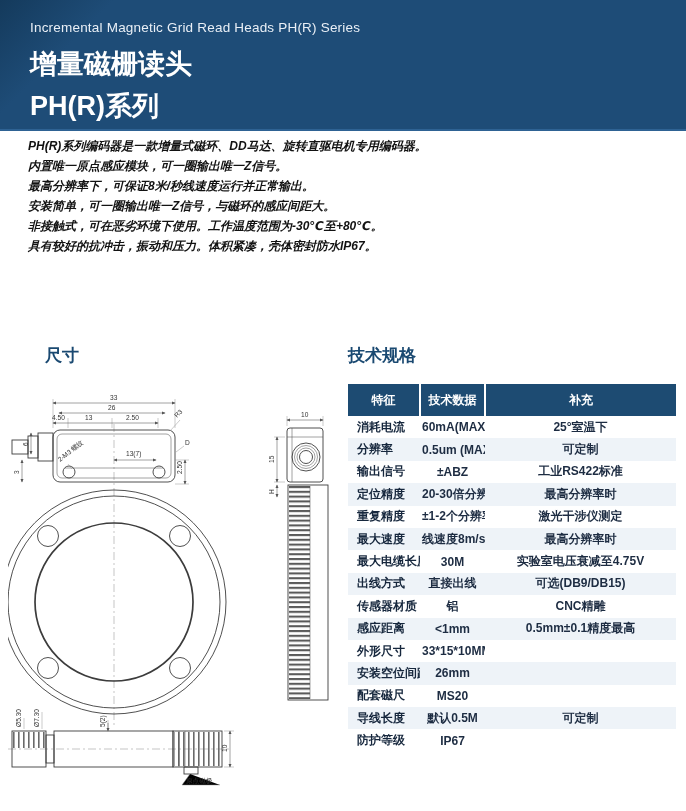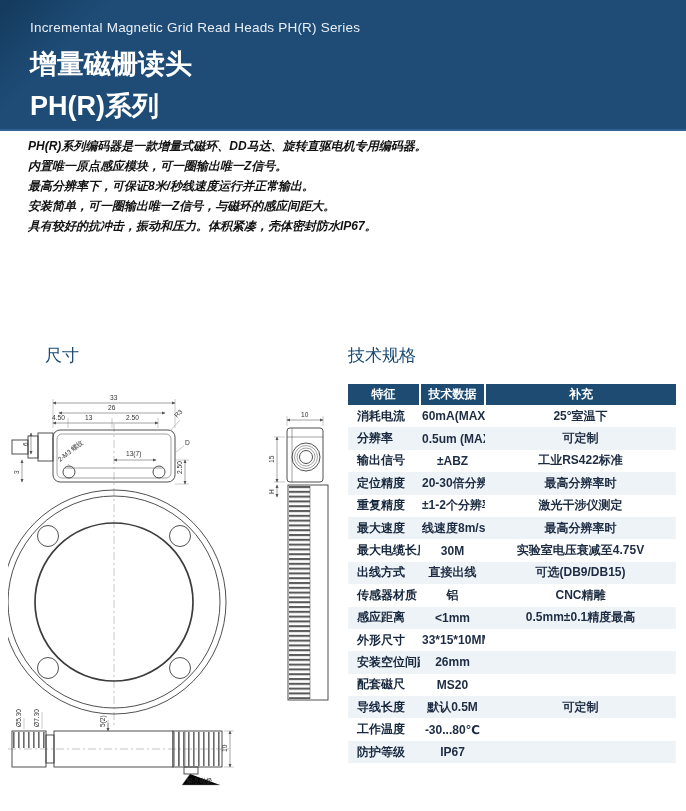--- a/index.html
+++ b/index.html
@@ -13,60 +13,61 @@
        padding:20px 0 0 30px;}
   .hdr-sub{font-size:13.5px;font-weight:400;color:#e9eff6;letter-spacing:.2px;}
   .hdr-title{font-size:27px;font-weight:700;line-height:42px;margin-top:8px;}
 
   
   .desc{position:absolute;left:28px;top:140px;width:630px;}
   .desc p{margin:0 0 6.5px 0;font-size:12px;line-height:13.5px;
           color:#121212;font-weight:600;font-style:italic;}
 
   
-  .sec-title{position:absolute;font-size:17px;font-weight:400;color:#1a4971;margin:0;}
+  .sec-title{position:absolute;font-size:17px;font-weight:700;color:#1a4971;margin:0;}
   #dims-title{left:45px;top:344px;}
   #specs-title{left:348px;top:344px;}
 
   
   #drawings{position:absolute;left:8px;top:390px;}
   .ol{fill:none;stroke:#3c3c3c;stroke-width:.9;}
   .ol2{fill:none;stroke:#3c3c3c;stroke-width:1.7;}
   .thin{fill:none;stroke:#555;stroke-width:.55;}
   .dim{stroke:#555;stroke-width:.55;fill:none;
        marker-start:url(#arr);marker-end:url(#arr);}
   .ext{stroke:#8a8a8a;stroke-width:.45;}
   .cl{stroke:#8a8a8a;stroke-width:.5;stroke-dasharray:8 3 2 3;fill:none;}
   .lbl{fill:#333;font-size:6.6px;font-family:"Liberation Sans",sans-serif;}
 
   
   #specs-table{position:absolute;left:348px;top:384px;width:328px;
                border-collapse:collapse;table-layout:fixed;}
   #specs-table th{background:#1d4b72;color:#fff;font-size:12px;font-weight:700;
-                  height:21px;padding:0;border-left:2px solid #fff;}
+                  height:32px;padding:0;border-left:2px solid #fff;}
   #specs-table th:first-child{border-left:none;}
   #specs-table td{font-size:12px;color:#1d2c42;font-weight:600;text-align:center;
                   height:22.4px;padding:0 2px;white-space:nowrap;overflow:hidden;}
   #specs-table td:first-child{text-align:left;padding-left:9px;color:#16273d;}
   #specs-table tbody tr:nth-child(even){background:#eef3f8;}
 </style>
 </head>
 <body>
 
 <div class="hdr">
   <div class="hdr-sub">Incremental Magnetic Grid Read Heads PH(R) Series</div>
   <div class="hdr-title">增量磁栅读头</div>
   <div class="hdr-title" style="margin-top:0;">PH(R)系列</div>
 </div>
 
 <div class="desc">
     <p>PH(R)系列编码器是一款增量式磁环、DD马达、旋转直驱电机专用编码器。</p>
     <p>内置唯一原点感应模块，可一圈输出唯一Z信号。</p>
     <p>最高分辨率下，可保证8米/秒线速度运行并正常输出。</p>
     <p>安装简单，可一圈输出唯一Z信号，与磁环的感应间距大。</p>
+    <p>非接触式，可在恶劣环境下使用。工作温度范围为-30℃至+80℃。</p>
     <p>具有较好的抗冲击，振动和压力。体积紧凑，壳体密封防水IP67。</p>
   </div>
 
 <h2 class="sec-title" id="dims-title">尺寸</h2>
 <h2 class="sec-title" id="specs-title">技术规格</h2>
 
 <svg id="drawings" width="332" height="421" viewBox="0 0 332 421">
   <defs>
     <marker id="arr" orient="auto-start-reverse" markerWidth="7" markerHeight="6" refX="6" refY="3">
       <path d="M0,0L7,3L0,6z" fill="#555"></path>
@@ -271,23 +272,18 @@
         <td>配套磁尺</td>
         <td>MS20</td>
         <td></td>
       </tr>
       <tr>
         <td>导线长度</td>
         <td>默认0.5M</td>
         <td>可定制</td>
       </tr>
       <tr>
-        <td>工作温度</td>
-        <td>-30...80℃</td>
-        <td></td>
-      </tr>
-      <tr>
         <td>防护等级</td>
         <td>IP67</td>
         <td></td>
       </tr>
     </tbody>
 </table>
 
 </body></html>

